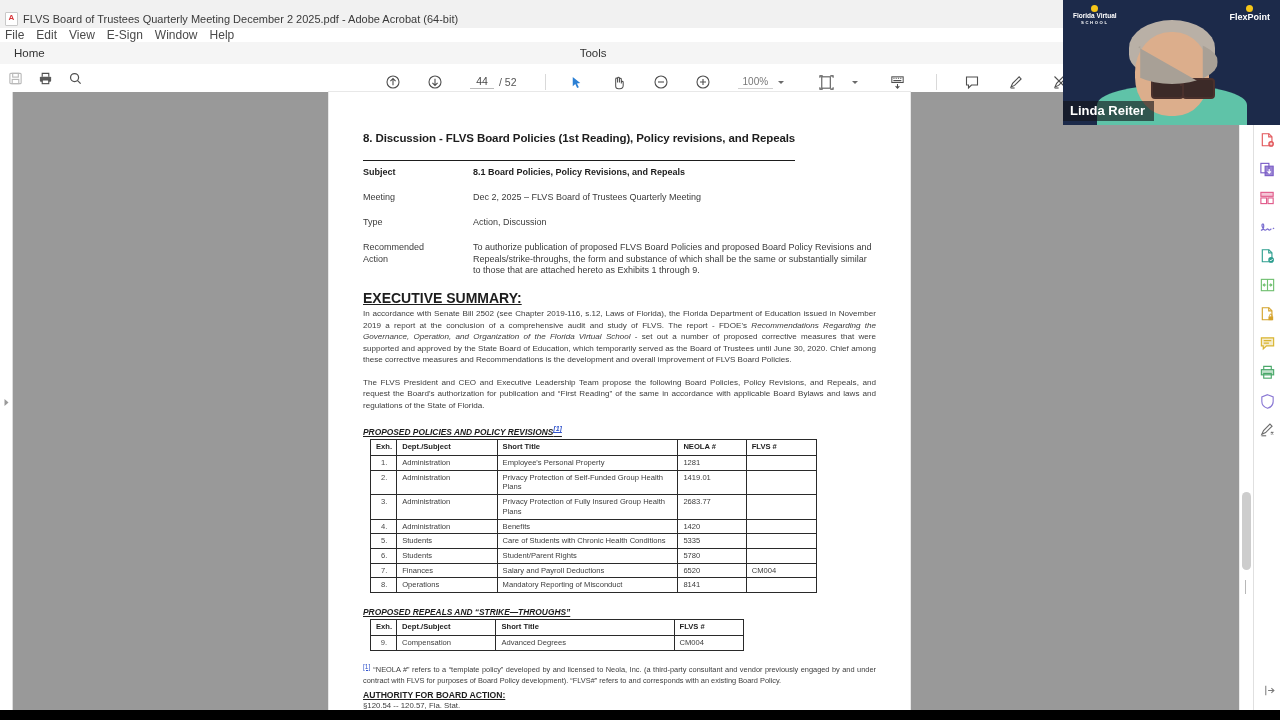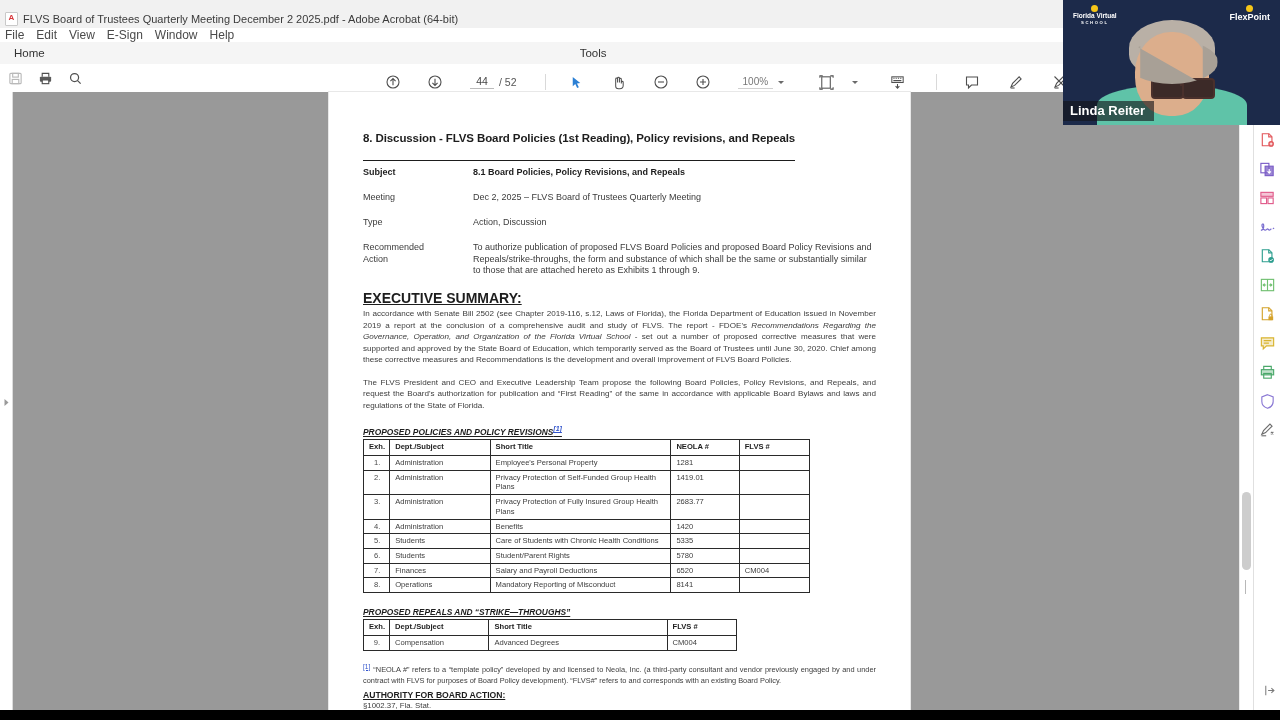--- a/index.html
+++ b/index.html
@@ -68,21 +68,21 @@
   .meta-label.b{font-weight:bold;color:#1d1d1d;}
   .meta-val{flex:1;}
   .meta-val.b{font-weight:bold;color:#1d1d1d;}
   .sec-head{font-size:14px;font-weight:bold;color:#1d1d1d;text-decoration:underline;margin-top:13px;}
   .para{font-size:8.1px;color:#3c3c3c;line-height:1.42;text-align:justify;margin-top:2px;}
   .para.gap{margin-top:11px;}
   .para i{font-style:italic;}
   .tbl-cap{font-size:8.4px;font-weight:bold;font-style:italic;color:#1d1d1d;text-decoration:underline;
            margin-top:14px;margin-bottom:2px;}
   .tbl-cap .fnlink{color:#3355cc;text-decoration:underline;font-size:7px;vertical-align:super;}
-  table.doc{border-collapse:collapse;width:447px;}
+  table.doc{border-collapse:collapse;width:447px;margin-left:7px;}
   table.doc.narrow{width:374px;}
   table.doc th,table.doc td{border:1px solid #2a2a2a;font-size:7.6px;color:#3c3c3c;
                             padding:2px 4px 2px 5px;vertical-align:top;line-height:1.28;}
   table.doc th{font-weight:bold;color:#1d1d1d;text-align:left;height:11px;}
   table.doc td.exh{text-align:center;color:#4a4a4a;}
   .col-exh{width:26px;}.col-dept{width:100px;}.col-short{width:180px;}
   .col-neola{width:68px;}.col-flvs{width:70px;}
   .col-flvs2{width:70px;}
   .footnote{font-size:7.4px;color:#3c3c3c;line-height:1.45;text-align:justify;margin-top:11px;}
   .footnote .fnmark{color:#3355cc;text-decoration:underline;vertical-align:super;font-size:6.6px;margin-right:3px;}
@@ -419,21 +419,20 @@
               <td>Compensation</td>
               <td>Advanced Degrees</td>
               <td>CM004</td>
             </tr>
           </tbody>
         </table>
 
         <div class="footnote"><span class="fnmark">[1]</span><span>“NEOLA #” refers to a “template policy” developed by and licensed to Neola, Inc. (a third-party consultant and vendor previously engaged by and under contract with FLVS for purposes of Board Policy development). “FLVS#” refers to and corresponds with an existing Board Policy.</span></div>
 
         <div class="auth-head">AUTHORITY FOR BOARD ACTION:</div>
-        <div class="auth-line">§1002.37, Fla. Stat.</div>
         <div class="auth-line">§120.54 -- 120.57, Fla. Stat.</div>
         
 
       </div>
     </div>
 
   </div>
 
   <div class="vscroll">
     <div class="vscroll-thumb"></div>

